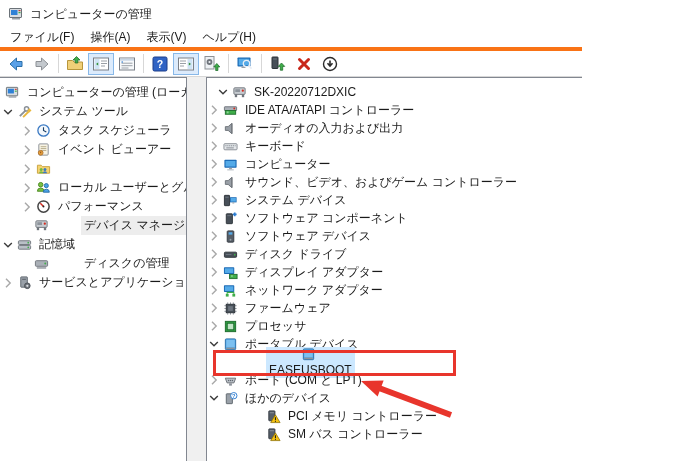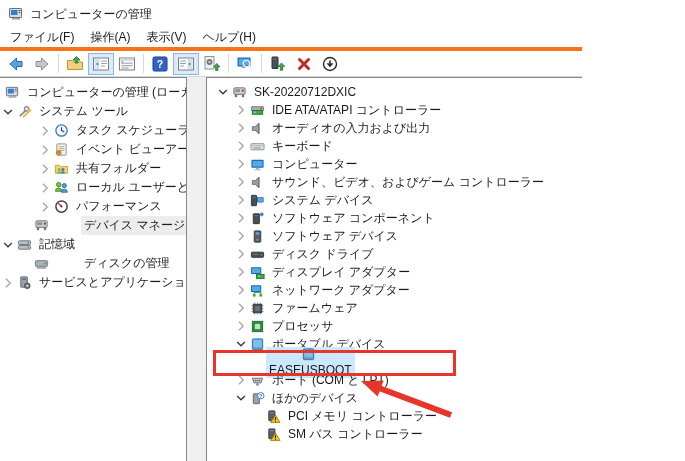--- a/index.html
+++ b/index.html
@@ -40,25 +40,25 @@
   .chev{width:14px;height:14px;flex:0 0 auto;margin-right:2px;}
   .ticon{width:15px;height:15px;flex:0 0 auto;margin-right:4px;}
   .lbl{padding:1px 3px;}
   .selwrap{display:flex;align-items:center;flex-direction:column;}
   .selwrap.sel-active{background:#cce8ff;}
   .lbl.sel-inactive{background:#ededed;}
 
   
   .s0{padding-left:5px;}
   .s1{padding-left:1px;}
-  .s2{padding-left:20px;margin-left:18px;}
+  .s2{padding-left:20px;}
   .s2n{padding-left:34px;gap:28px;}
   
   .m0{padding-left:9px;}
-  .m1{padding-left:27px;}
+  .m1{}
   .m2n{padding-left:59px;}
 
   
   .red-box{position:absolute;left:6px;top:272px;width:243px;height:26px;border:3px solid #e8352c;box-sizing:border-box;pointer-events:none;}
   .arrow-svg{position:absolute;left:146px;top:297px;width:104px;height:46px;pointer-events:none;}
   .fragment{position:absolute;left:29px;top:384px;width:9px;height:3px;background:#9aa0a7;}
   .defs{position:absolute;width:0;height:0;overflow:hidden;}
 </style>
 </head>
 <body>
@@ -419,21 +419,20 @@
             </svg>
           <span class="lbl">イベント ビューアー</span>
         </div>
         <div class="row s2">
           <svg class="chev">
               <use href="#chev-c"></use>
             </svg>
           <svg class="ticon">
               <use href="#i-sharedfolder"></use>
             </svg>
-          <span class="lbl">共有フォルダー</span>
         </div>
         <div class="row s2">
           <svg class="chev">
               <use href="#chev-c"></use>
             </svg>
           <svg class="ticon">
               <use href="#i-users"></use>
             </svg>
           <span class="lbl">ローカル ユーザーとグループ</span>
         </div>

